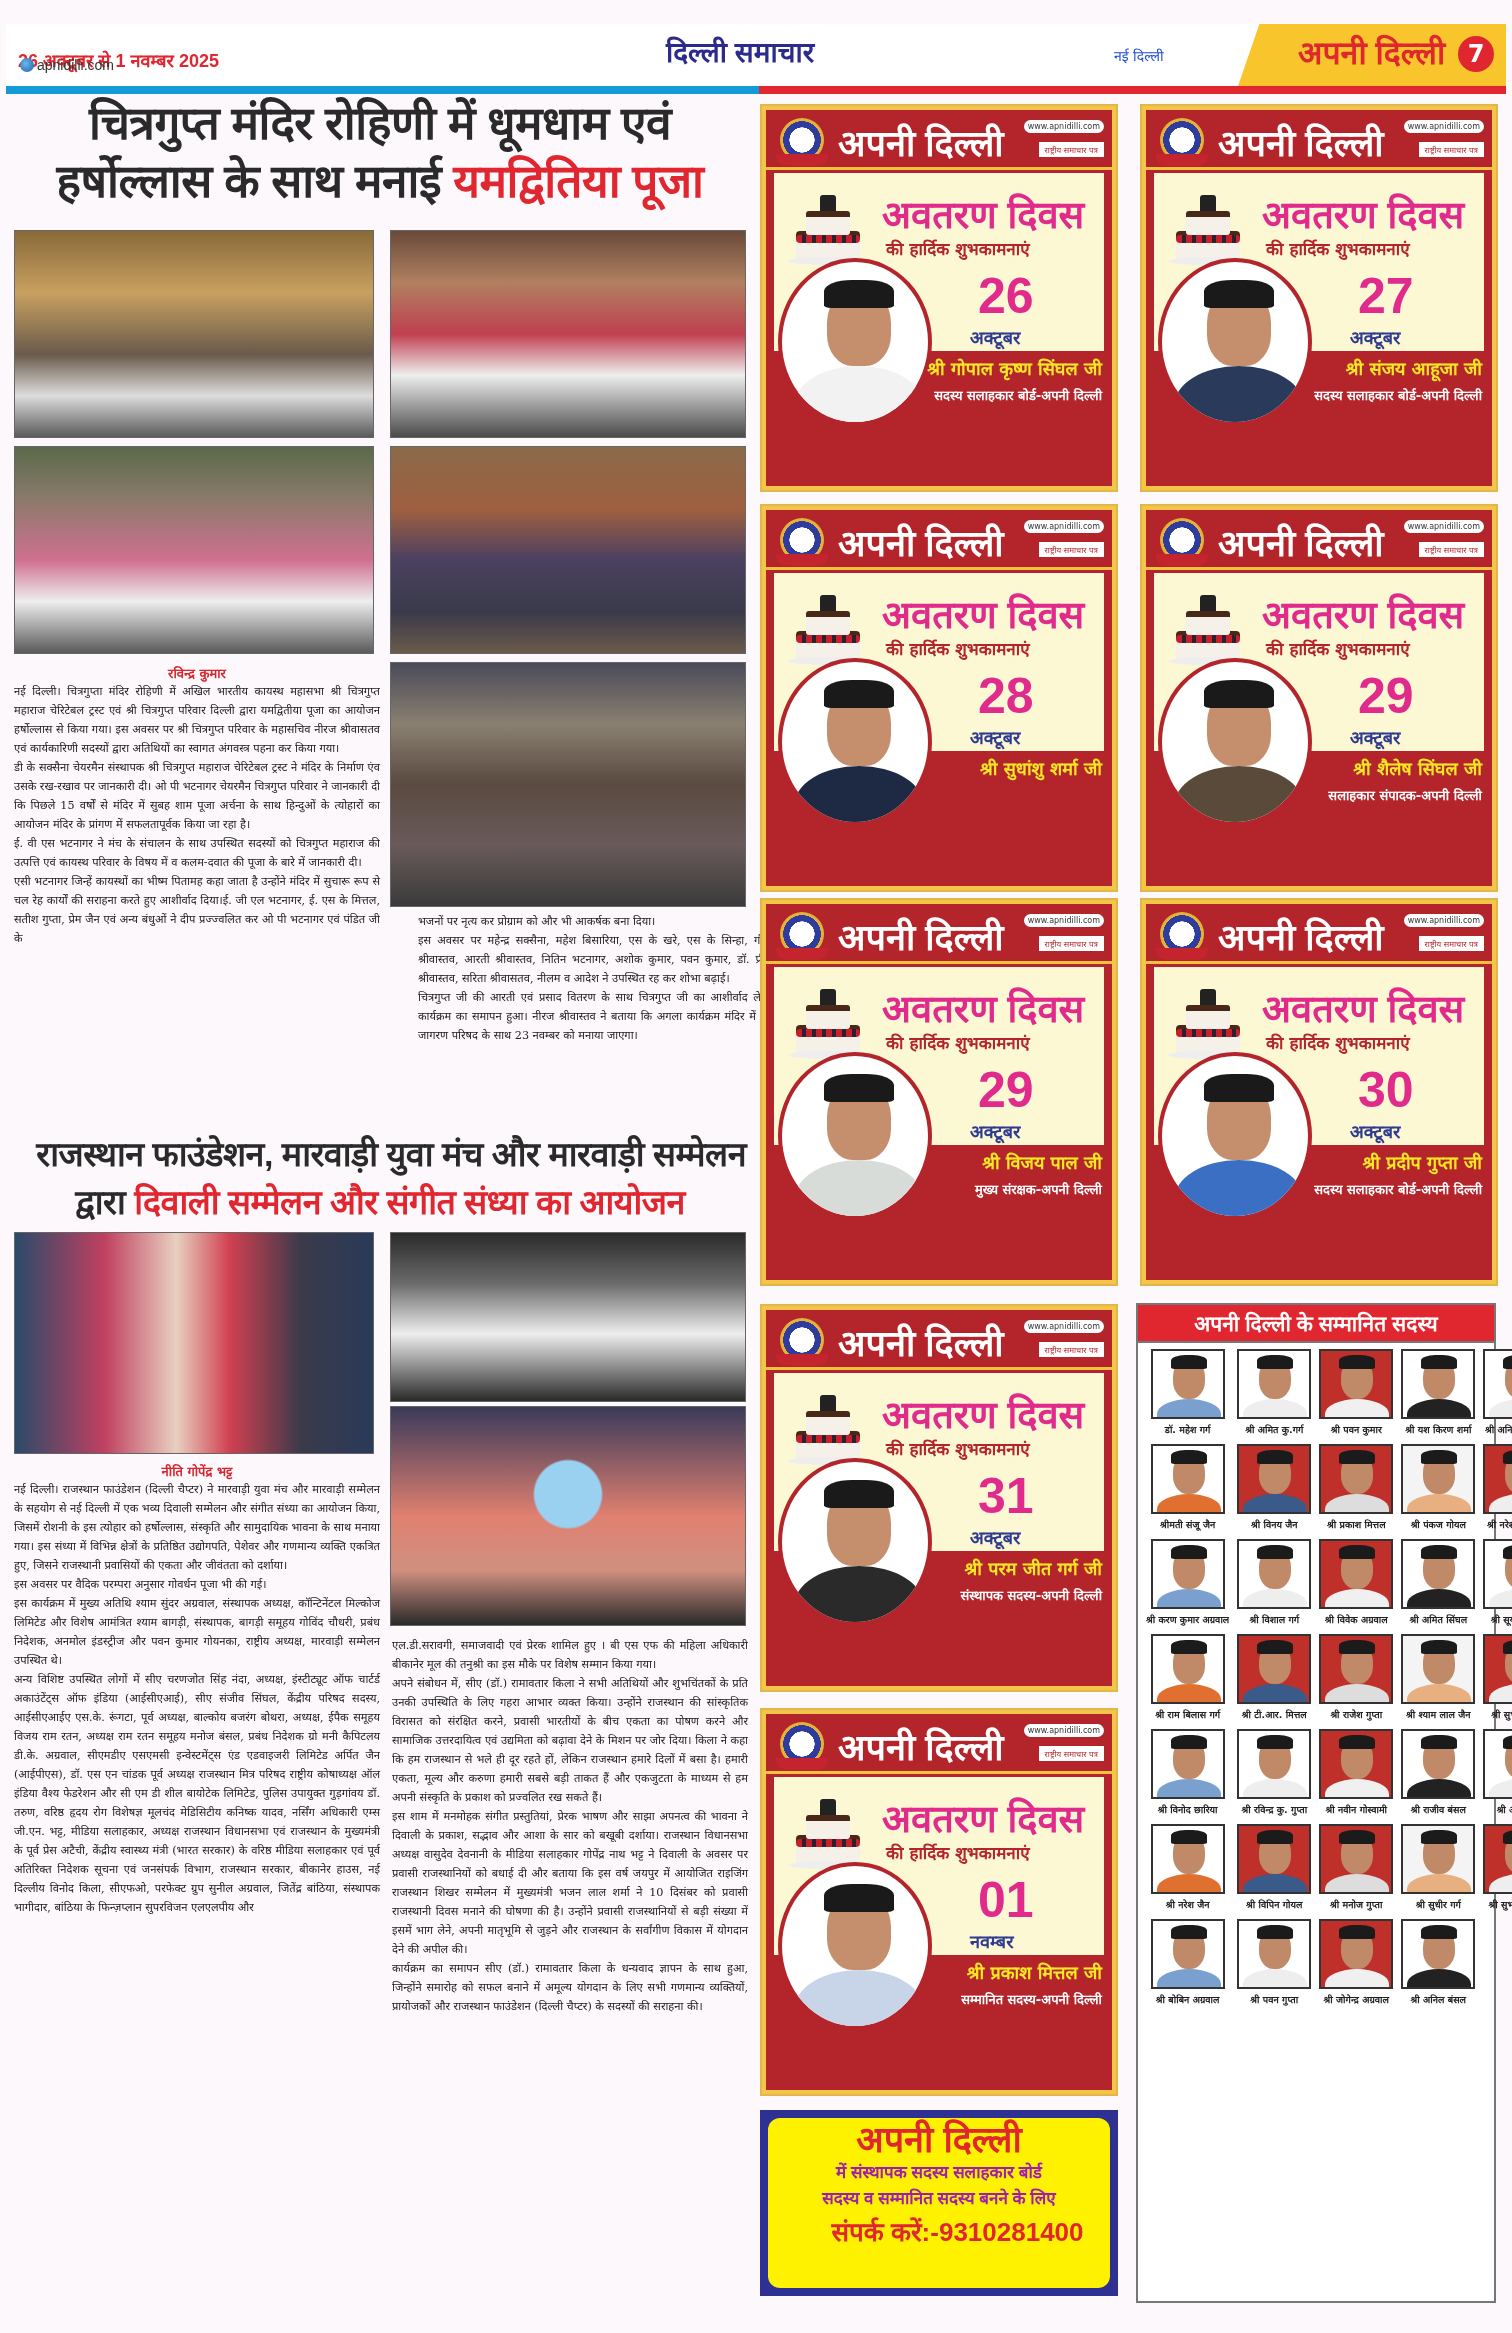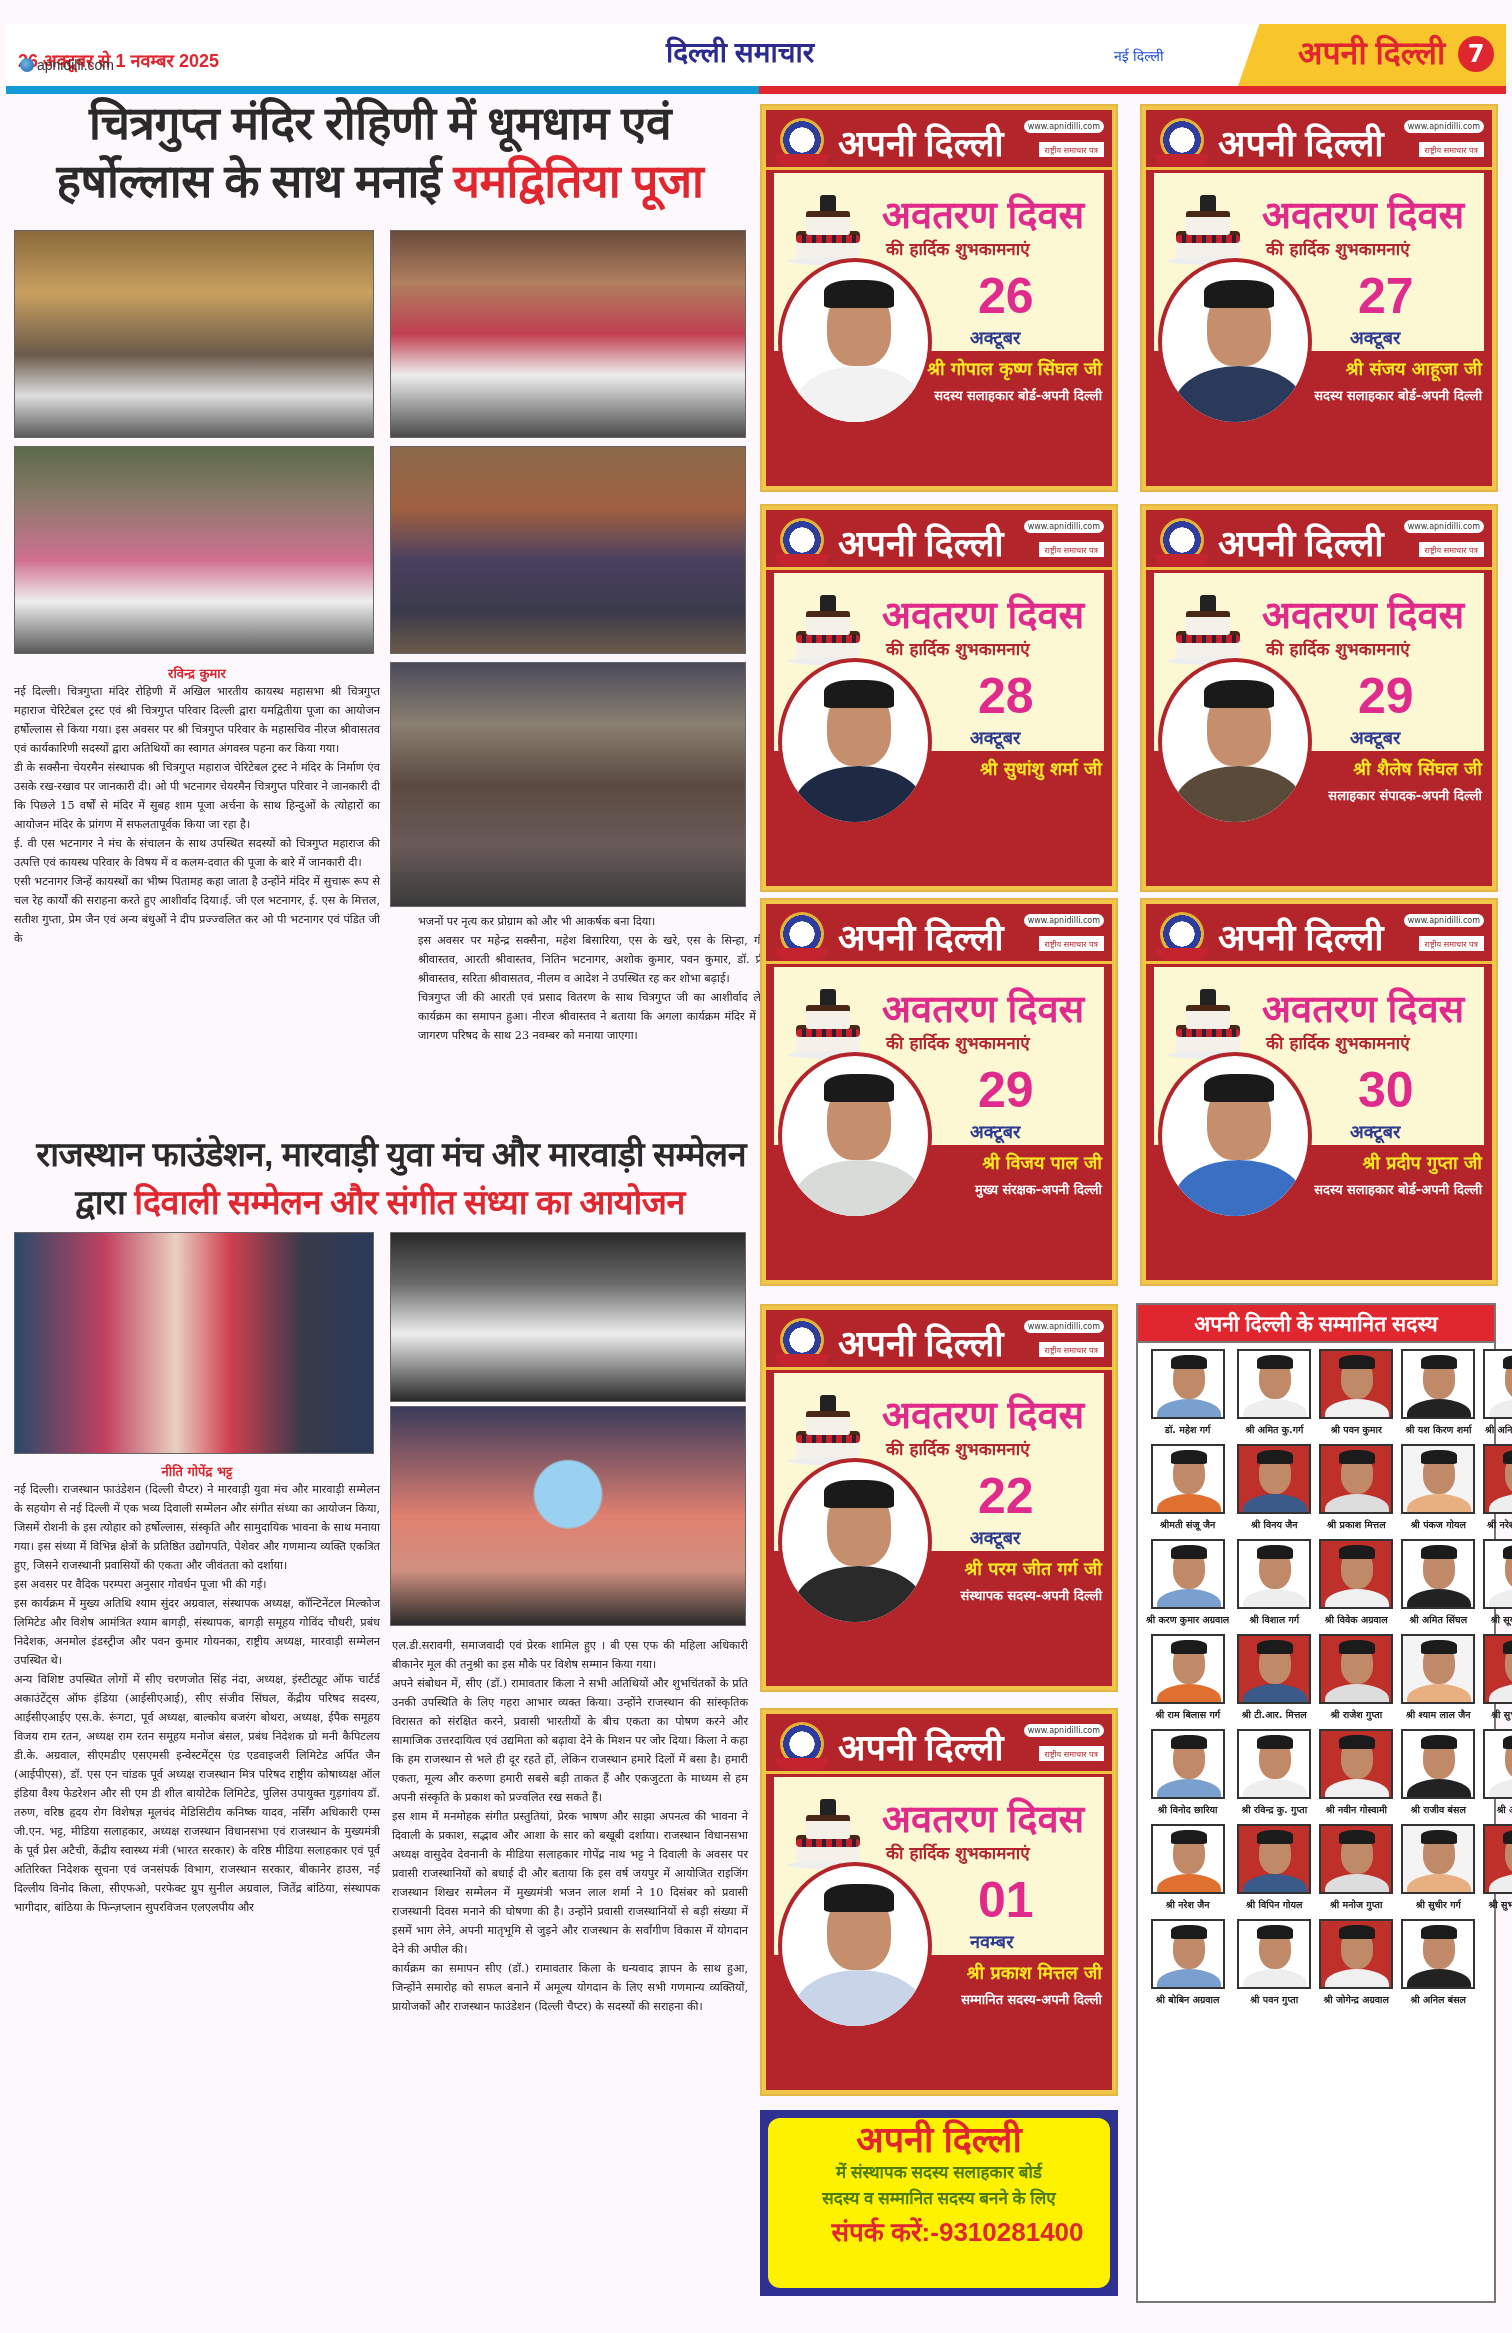--- a/index.html
+++ b/index.html
@@ -51,21 +51,21 @@
   .portrait .head { position: absolute; left: 45px; top: 26px; width: 64px; height: 78px; border-radius: 45% 45% 40% 40%; background: #c58f6e; }
   .portrait .hair { position: absolute; left: 42px; top: 18px; width: 70px; height: 28px; border-radius: 40% 40% 10% 10%; background: #1a1a1a; }
   .portrait .body { position: absolute; left: 12px; top: 104px; width: 130px; height: 80px; border-radius: 50% 50% 0 0; }
   .card-name { position: absolute; right: 10px; top: 246px; font-size: 18px; font-weight: bold; color: #f8e824; white-space: nowrap; text-align: right; }
   .card-role { position: absolute; right: 10px; top: 276px; font-size: 13px; font-weight: bold; color: #fff; white-space: nowrap; text-align: right; }
 
   
   .cta { position: absolute; left: 760px; top: 2110px; width: 358px; height: 186px; background: #2e3191; padding: 8px; }
   .cta-inner { width: 100%; height: 100%; background: #fff200; border-radius: 12px; text-align: center; padding-top: 2px; font-family: "Liberation Sans", sans-serif; }
   .cta-brand { font-size: 36px; font-weight: bold; color: #e0262e; line-height: 40px; }
-  .cta-line { font-size: 17px; font-weight: bold; color: #4d7c0f; line-height: 26px; }
+  .cta-line { font-size: 17px; font-weight: bold; color: #a21caf; line-height: 26px; }
   .cta-phone { font-size: 26px; font-weight: bold; color: #e0262e; line-height: 40px; padding-left: 37px; }
 
   
   .members { position: absolute; left: 1136px; top: 1303px; width: 360px; height: 1000px; background: #fff; border: 2px solid #777; }
   .members-title { background: #e0262e; color: #fff; font-size: 21px; font-weight: bold; text-align: center; height: 38px; line-height: 38px; font-family: "Liberation Sans", sans-serif; border-bottom: 2px solid #777; }
   .members-grid { display: grid; grid-template-columns: repeat(6, 1fr); column-gap: 8px; row-gap: 0; padding: 6px 8px 0 8px; }
   .member { height: 95px; text-align: center; }
   .member .mph { width: 74px; height: 70px; border: 2px solid #333; margin: 0 auto; position: relative; overflow: hidden; }
   .member .mph .h { position: absolute; left: 20px; top: 8px; width: 32px; height: 40px; border-radius: 45%; background: #c08a68; }
   .member .mph .hr { position: absolute; left: 18px; top: 4px; width: 36px; height: 14px; border-radius: 40% 40% 10% 10%; background: #1b1b1b; }
@@ -370,21 +370,21 @@
       <div class="card-body">
         <div class="cake">
           <div class="tier1"></div>
               <div class="tier2"></div>
               <div class="berries"></div>
               <div class="plate"></div>
               <div class="topper"></div>
         </div>
         <div class="title-av">अवतरण दिवस</div>
         <div class="title-sub">की हार्दिक शुभकामनाएं</div>
-        <div class="date-num">22</div>
+        <div class="date-num">31</div>
         <div class="date-month">अक्टूबर</div>
       </div>
       <div class="portrait">
         <div class="body" style="background:#2a2a2a"></div>
         <div class="head"></div>
             <div class="hair"></div>
       </div>
       <div class="card-name">श्री परम जीत गर्ग जी</div>
       <div class="card-role">संस्थापक सदस्य-अपनी दिल्ली</div>
     </div>

